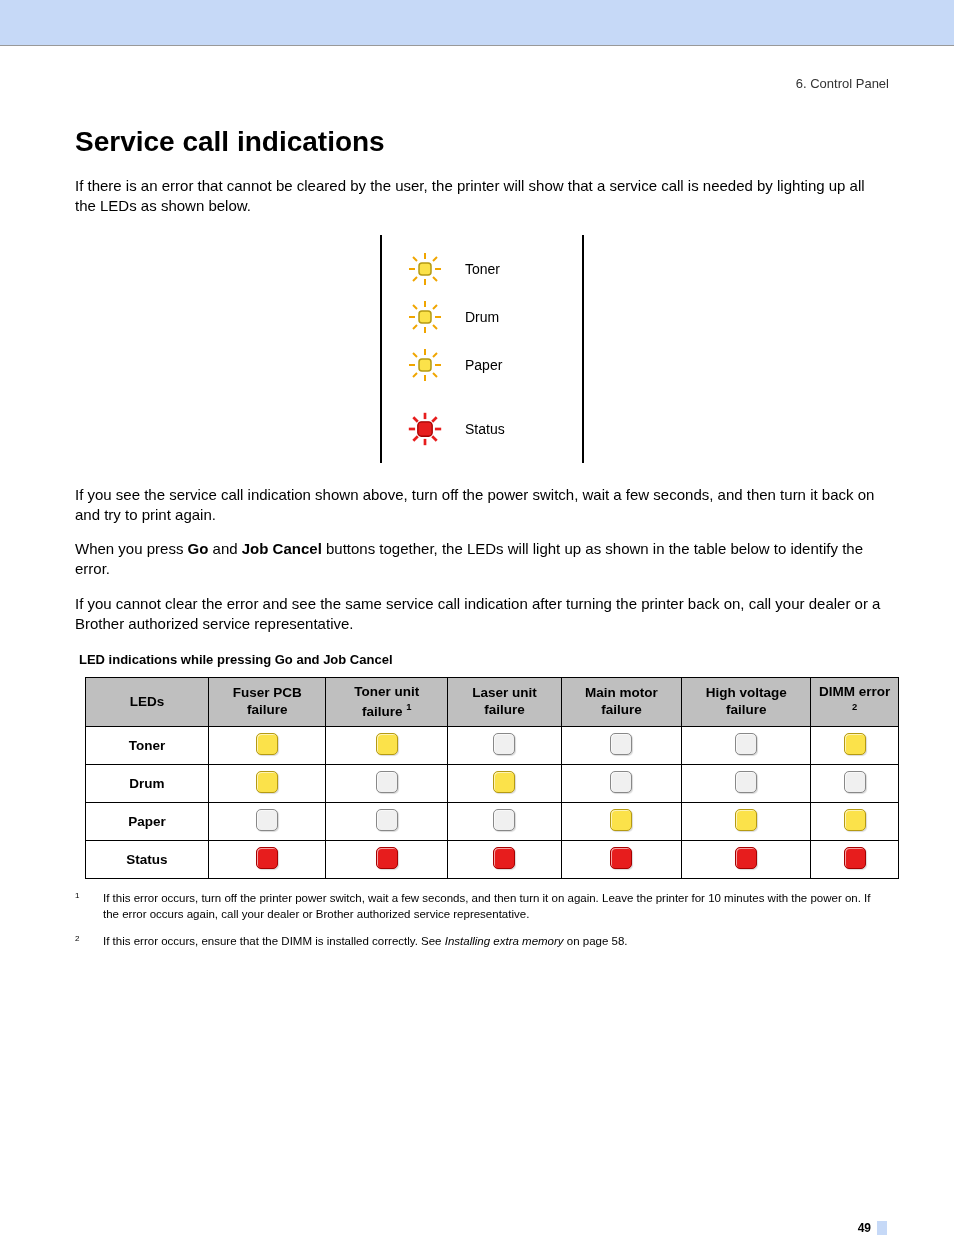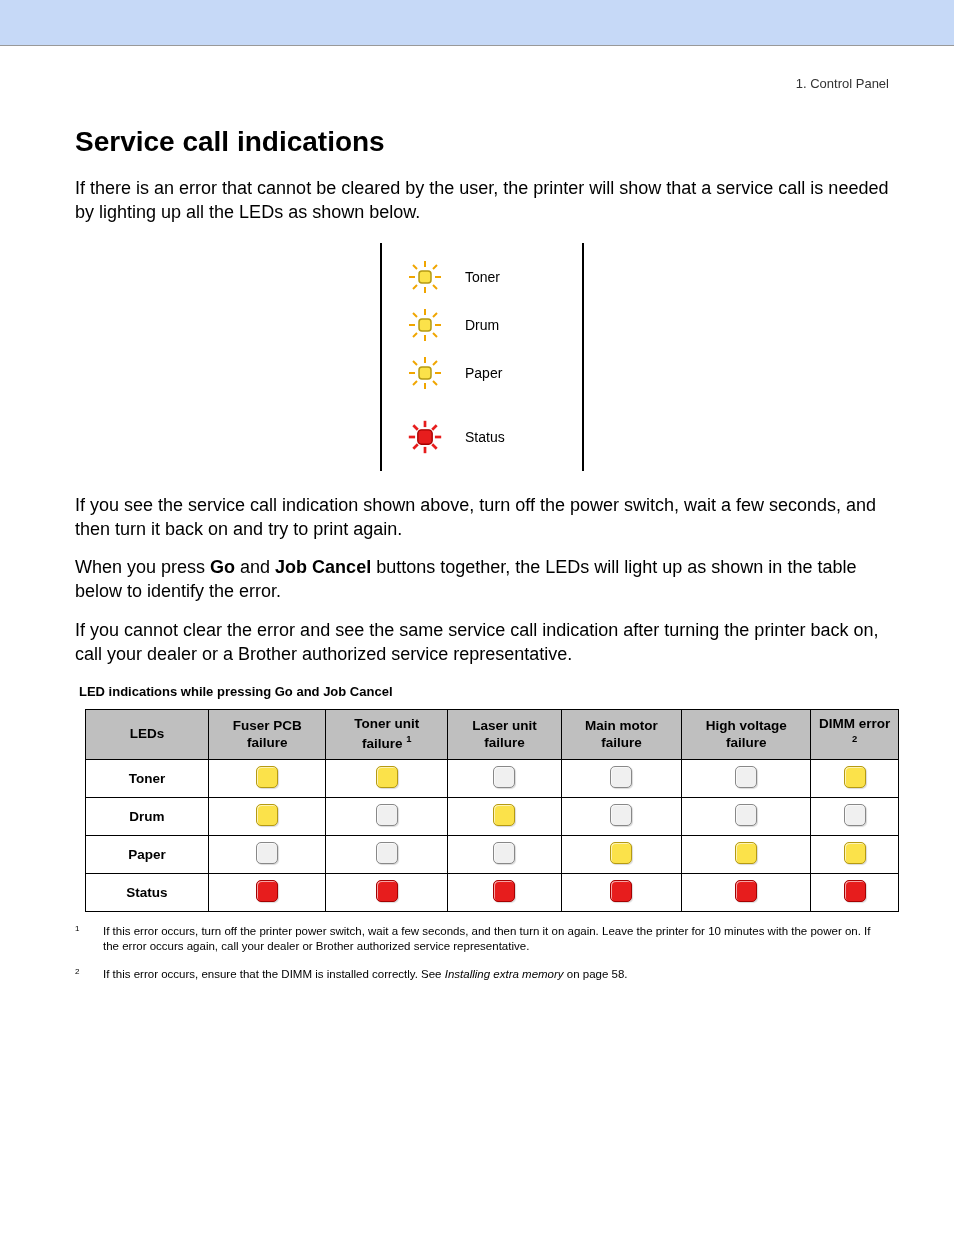--- a/index.html
+++ b/index.html
@@ -24,21 +24,21 @@
     font-size: 13px;
     color: #333;
     margin-bottom: 35px;
   }
   h1 {
     font-size: 28px;
     font-weight: bold;
     margin: 8px 0 18px 0;
   }
   p.body {
-    font-size: 18px;
+    font-size: 15px;
     line-height: 1.35;
     margin: 4px 0 14px 0;
   }
   .led-panel-wrap {
     display: flex;
     justify-content: center;
     margin: 18px 0 22px 0;
   }
   .led-panel {
     border-left: 2px solid #000;
@@ -120,21 +120,21 @@
     margin-left:6px;
   }
 </style>
 </head>
 <body>
 
 <div class="top-band"></div>
 
 <div class="page">
 
-  <div class="section-header">1. Control Panel</div>
+  <div class="section-header">6. Control Panel</div>
 
   <h1>Service call indications</h1>
 
   <p class="body">If there is an error that cannot be cleared by the user, the printer will show that a service call is needed by lighting up all the LEDs as shown below.</p>
 
   <div class="led-panel-wrap">
     <div class="led-panel">
       <div class="led-row">
         <span class="led-ic">
           <svg width="36" height="36" viewBox="0 0 36 36">

